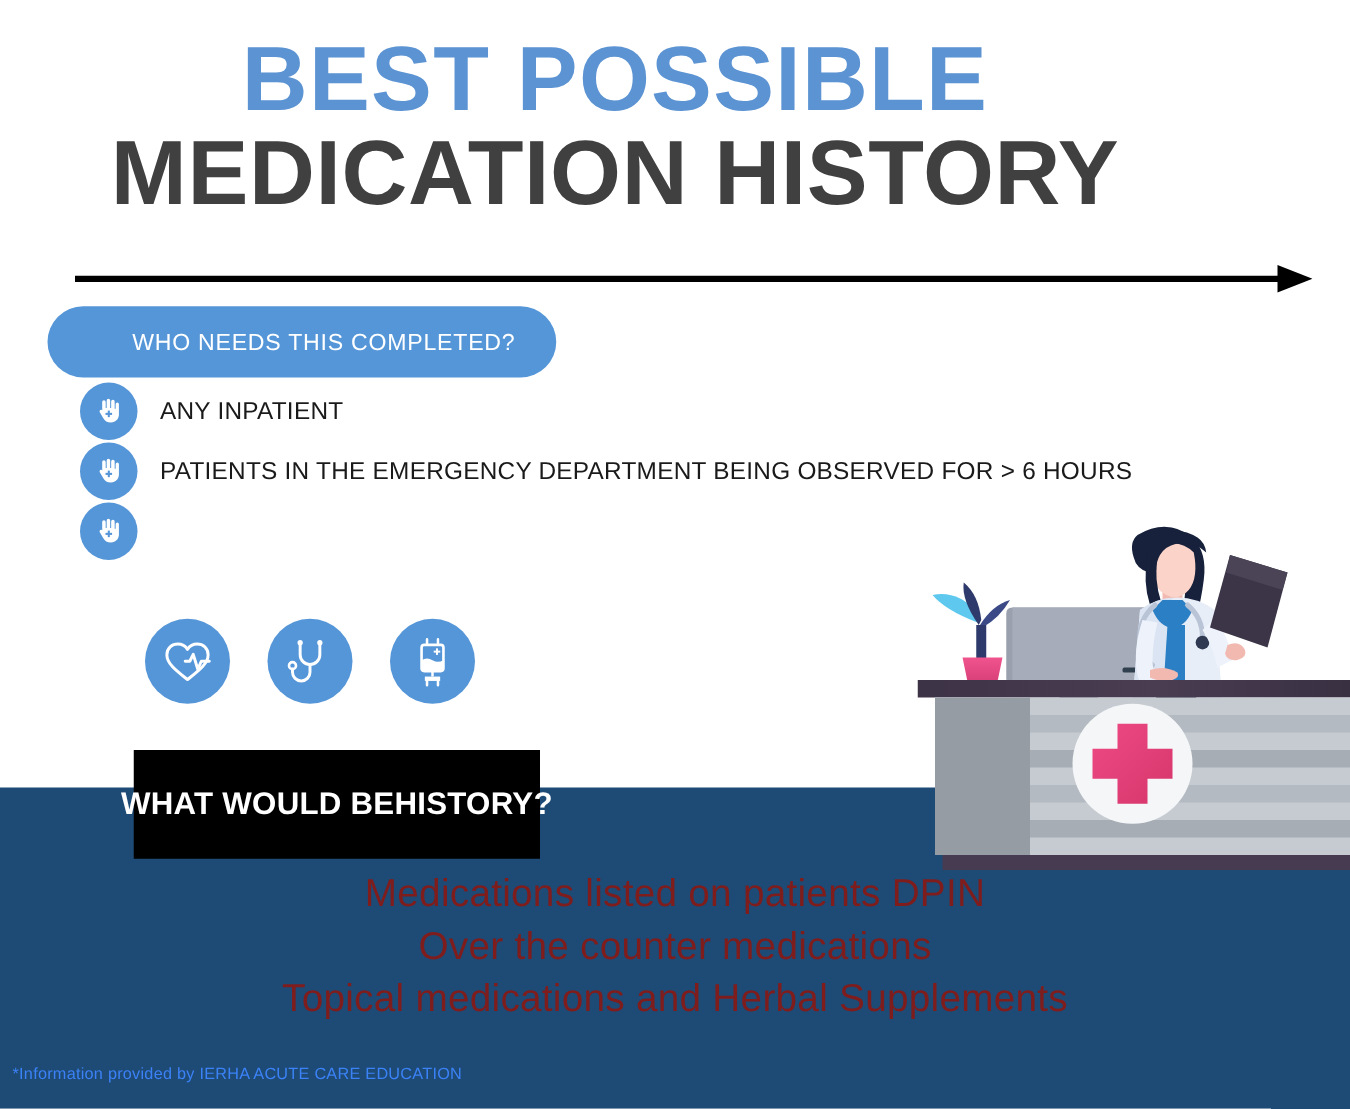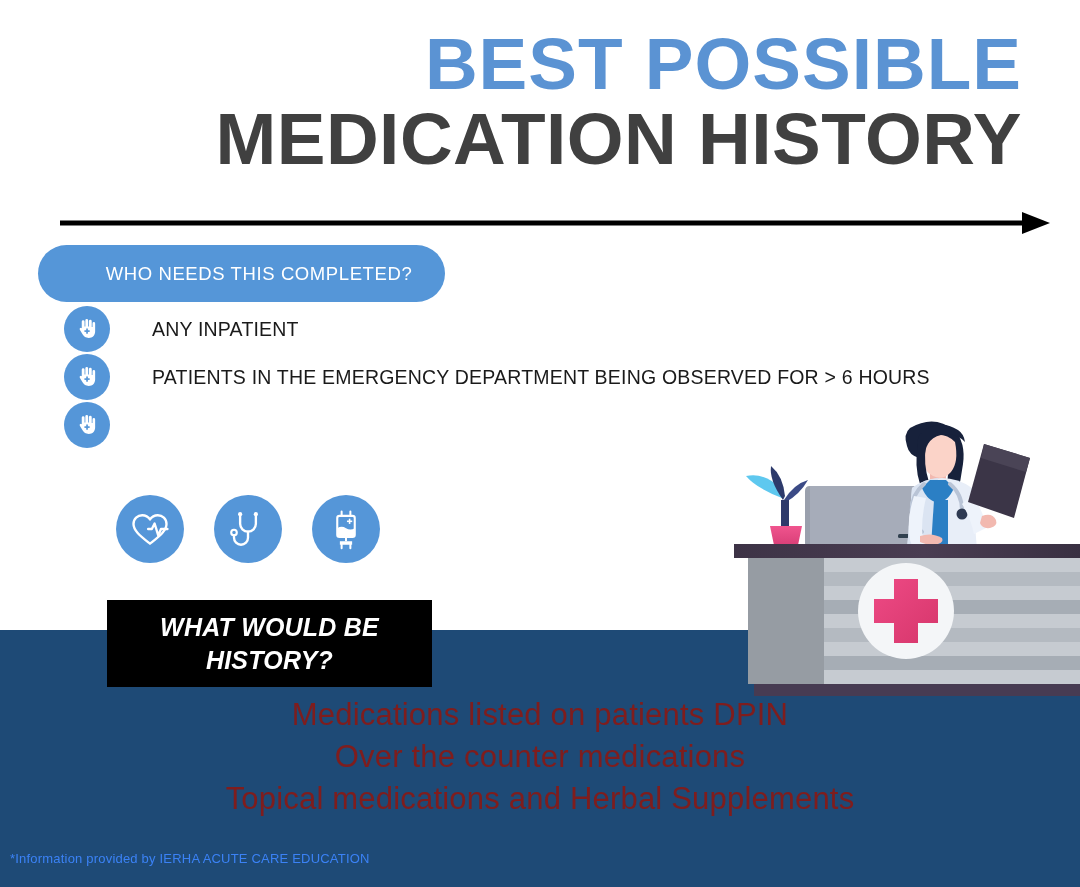--- a/index.html
+++ b/index.html
@@ -28,22 +28,21 @@
     left: 0; top: 630px;
     width: 1080px; height: 257px;
     background: #1e4a76;
   }
 
   
   .title-block {
     position: absolute;
     left: 0; top: 28px;
     width: 984px;
-    text-align: right;
-    padding-left: 38px;
+    text-align: center;
   }
   .title-line1 {
     font-size: 73px;
     font-weight: 700;
     letter-spacing: 1px;
     line-height: 0.98;
     color: #5b93d3;
     white-space: nowrap;
   }
   .title-line2 {
@@ -85,21 +84,20 @@
   .bullets {
     position: absolute;
     left: 64px; top: 305px;
     width: 960px;
   }
   .bullet-row {
     display: flex;
     align-items: center;
     height: 48px;
     margin-bottom: 0px;
-    gap: 24px;
   }
   .bullet-icon {
     width: 46px; height: 46px;
     border-radius: 50%;
     background: #5596d8;
     flex: 0 0 46px;
     display: flex;
     align-items: center;
     justify-content: center;
   }
@@ -127,24 +125,23 @@
     justify-content: center;
   }
 
   
   .black-box {
     position: absolute;
     left: 107px; top: 600px;
     width: 325px; height: 87px;
     background: #000000;
     display: flex;
-    flex-direction: column;
+    flex-direction: row;
     align-items: center;
     justify-content: center;
-    font-style: italic;
   }
   .black-box-line {
     color: #ffffff;
     font-size: 25px;
     font-weight: 700;
     letter-spacing: 0.2px;
     line-height: 1.32;
     white-space: nowrap;
   }
 

